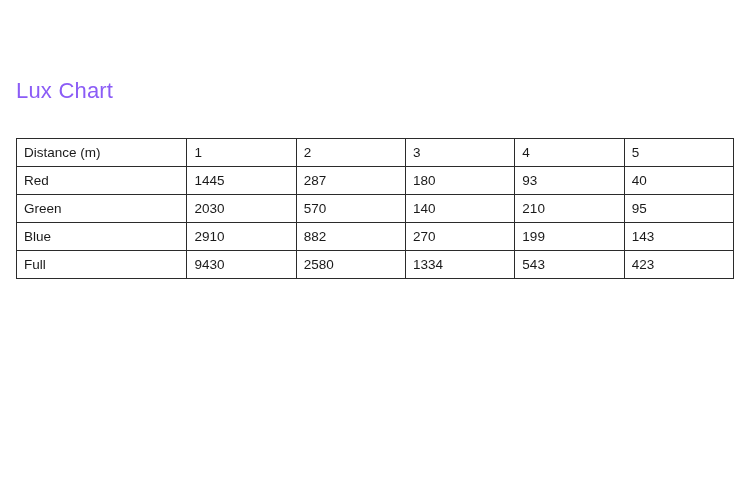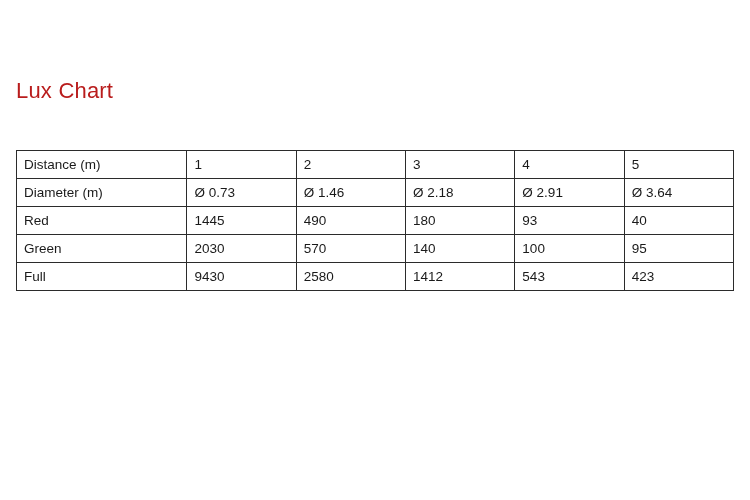--- a/index.html
+++ b/index.html
@@ -20,29 +20,28 @@
     height: 500px;
     box-sizing: border-box;
   }
   .title {
     position: absolute;
     left: 16px;
     top: 78px;
     font-size: 22px;
     font-weight: 400;
     letter-spacing: 0.2px;
-    color: #b91c1c;
+    color: #8b5cf6;
     line-height: 1.2;
   }
   .table-wrap {
     position: absolute;
     left: 16px;
     top: 138px;
     width: 722px;
-    margin-top: 12px;
   }
   table.lux {
     border-collapse: collapse;
     width: 718px;
     table-layout: fixed;
   }
   table.lux td {
     border: 1px solid #2b2b2b;
     height: 27px;
     padding: 0 0 0 7px;
@@ -76,48 +75,48 @@
       <tbody>
         <tr>
           <td>Distance (m)</td>
           <td>1</td>
           <td>2</td>
           <td>3</td>
           <td>4</td>
           <td>5</td>
         </tr>
         <tr>
-          <td>Diameter (m)</td>
-          <td>Ø 0.73</td>
-          <td>Ø 1.46</td>
-          <td>Ø 2.18</td>
-          <td>Ø 2.91</td>
-          <td>Ø 3.64</td>
-        </tr>
-        <tr>
           <td>Red</td>
           <td>1445</td>
-          <td>490</td>
+          <td>287</td>
           <td>180</td>
           <td>93</td>
           <td>40</td>
         </tr>
         <tr>
           <td>Green</td>
           <td>2030</td>
           <td>570</td>
           <td>140</td>
-          <td>100</td>
+          <td>210</td>
           <td>95</td>
+        </tr>
+        <tr>
+          <td>Blue</td>
+          <td>2910</td>
+          <td>882</td>
+          <td>270</td>
+          <td>199</td>
+          <td>143</td>
         </tr>
         <tr>
           <td>Full</td>
           <td>9430</td>
           <td>2580</td>
-          <td>1412</td>
+          <td>1334</td>
           <td>543</td>
           <td>423</td>
         </tr>
       </tbody>
     </table>
   </div>
 
 </div>
 
 </body></html>

